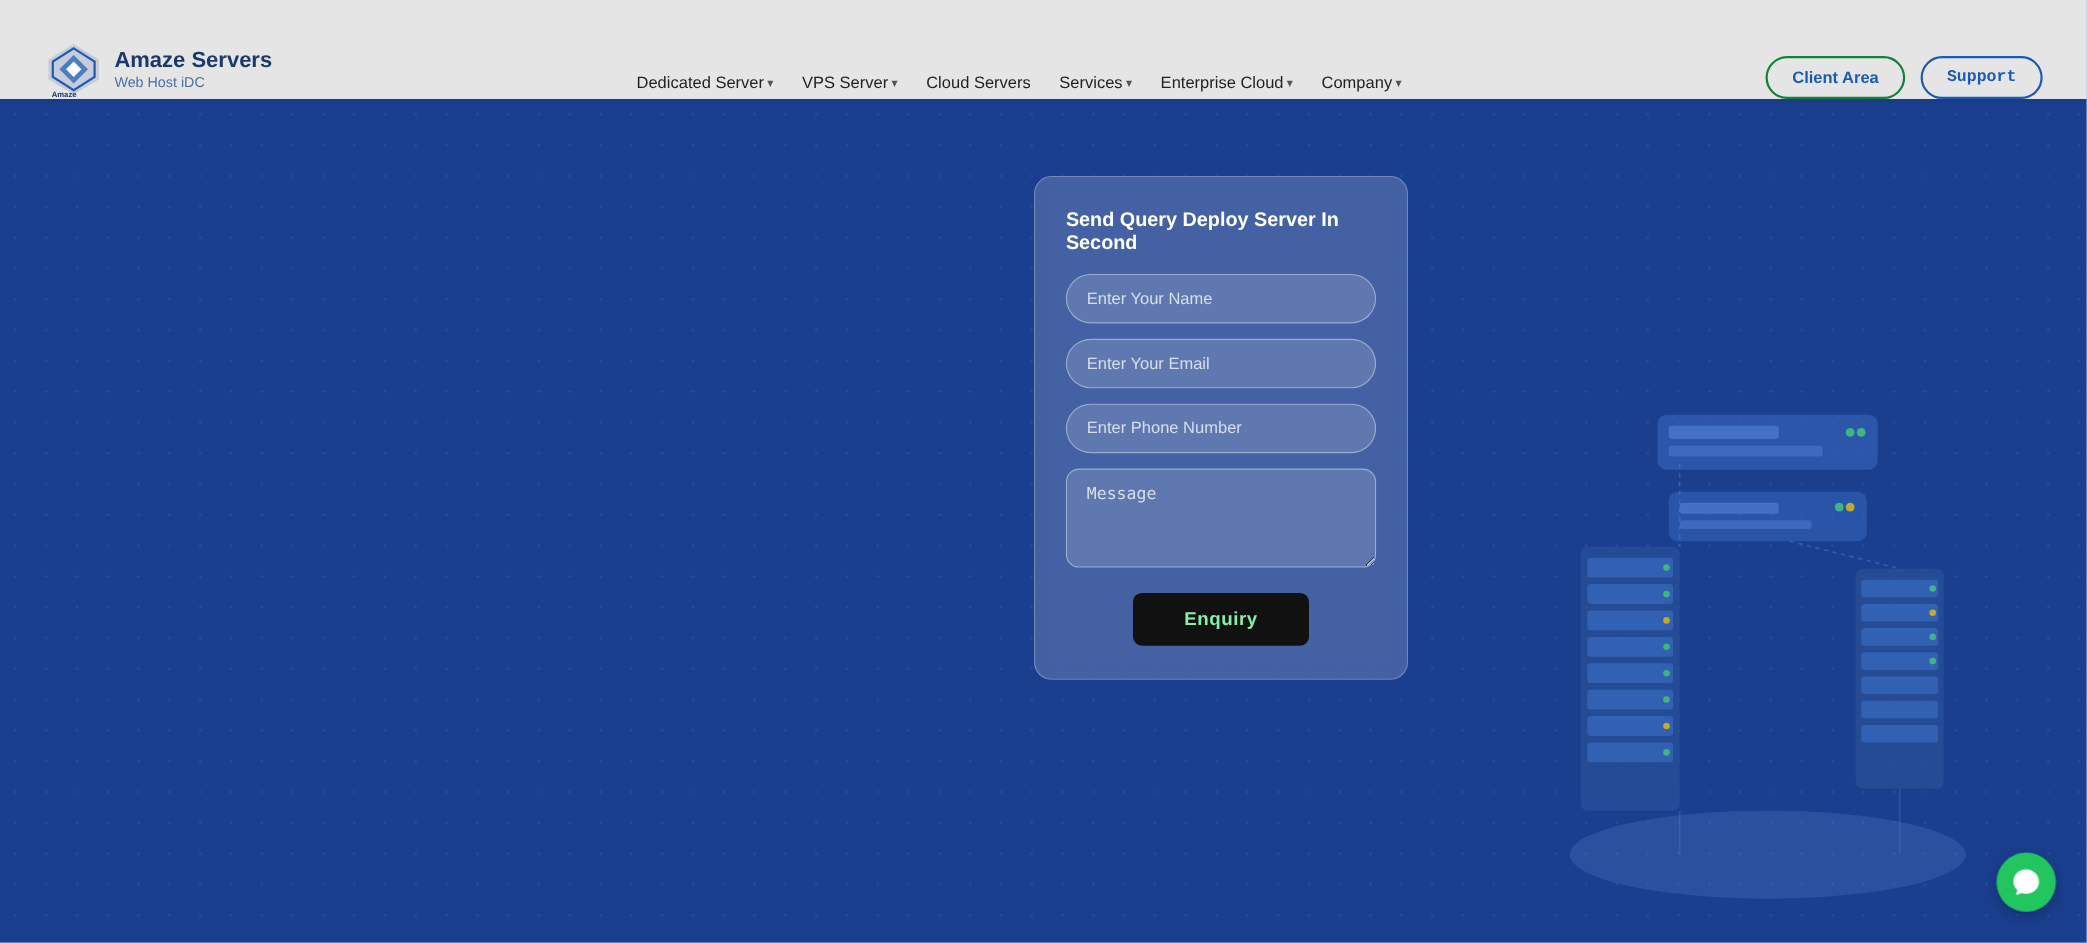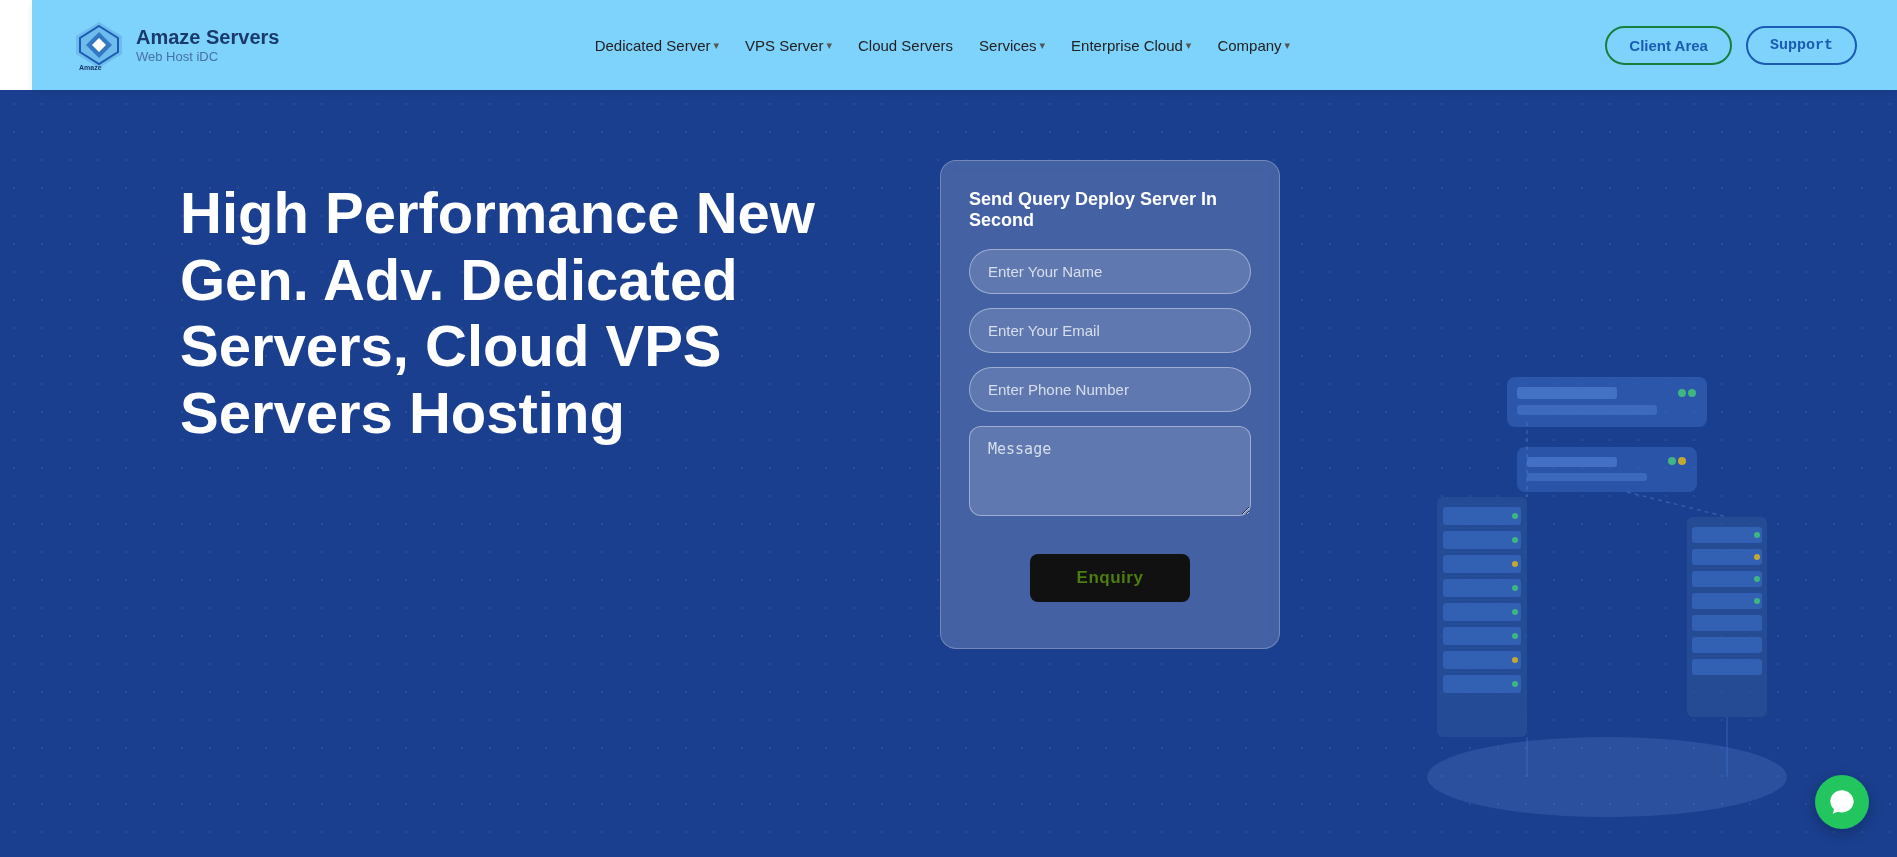--- a/index.html
+++ b/index.html
@@ -1,29 +1,28 @@
 <!DOCTYPE html>
 <html><head>
   <meta charset="utf-8">
   <style>
     * { margin: 0; padding: 0; box-sizing: border-box; }
     body { font-family: Arial, sans-serif; overflow-x: hidden; }
 
     
     .navbar {
-      background: #7dd3fc;
+      background: #e5e5e5;
       height: 90px;
       display: flex;
-      align-items: center;
+      align-items: flex-end;
       justify-content: space-between;
       padding: 0 40px;
       box-shadow: 0 2px 8px rgba(0,0,0,0.08);
       position: relative;
       z-index: 10;
-      margin-left: 32px;
     }
     .logo-area {
       display: flex;
       align-items: center;
       gap: 10px;
     }
     .logo-icon {
       width: 54px;
       height: 54px;
     }
@@ -173,23 +172,23 @@
       outline: none;
       resize: vertical;
       min-height: 90px;
     }
     .form-textarea::placeholder {
       color: rgba(255,255,255,0.75);
     }
     .btn-enquiry {
       display: block;
       width: 160px;
-      margin: 16px auto;
+      margin: 0 auto;
       background: #111;
-      color: #4d7c0f;
+      color: #86efac;
       border: none;
       border-radius: 8px;
       padding: 14px 0;
       font-size: 17px;
       font-weight: 700;
       cursor: pointer;
       letter-spacing: 0.5px;
     }
 
     
@@ -347,21 +346,20 @@
       </g>
 
       <line x1="150" y1="105" x2="150" y2="180" stroke="rgba(100,160,255,0.4)" stroke-width="1.5" stroke-dasharray="4,4"></line>
       <line x1="250" y1="175" x2="350" y2="200" stroke="rgba(100,160,255,0.4)" stroke-width="1.5" stroke-dasharray="4,4"></line>
       <line x1="150" y1="420" x2="150" y2="460" stroke="rgba(100,160,255,0.3)" stroke-width="1.5"></line>
       <line x1="350" y1="400" x2="350" y2="460" stroke="rgba(100,160,255,0.3)" stroke-width="1.5"></line>
     </svg>
   </div>
 
   <div class="hero-left">
-    <h1 class="hero-title">High Performance New Gen. Adv. Dedicated Servers, Cloud VPS Servers Hosting</h1>
   </div>
 
   <div class="form-panel">
     <div class="form-title">Send Query Deploy Server In Second</div>
     <input class="form-input" type="text" placeholder="Enter Your Name" style="">
     <input class="form-input" type="email" placeholder="Enter Your Email" style="">
     <input class="form-input" type="tel" placeholder="Enter Phone Number" style="">
     <textarea class="form-textarea" placeholder="Message" style=""></textarea>
     <button class="btn-enquiry">Enquiry</button>
   </div>

